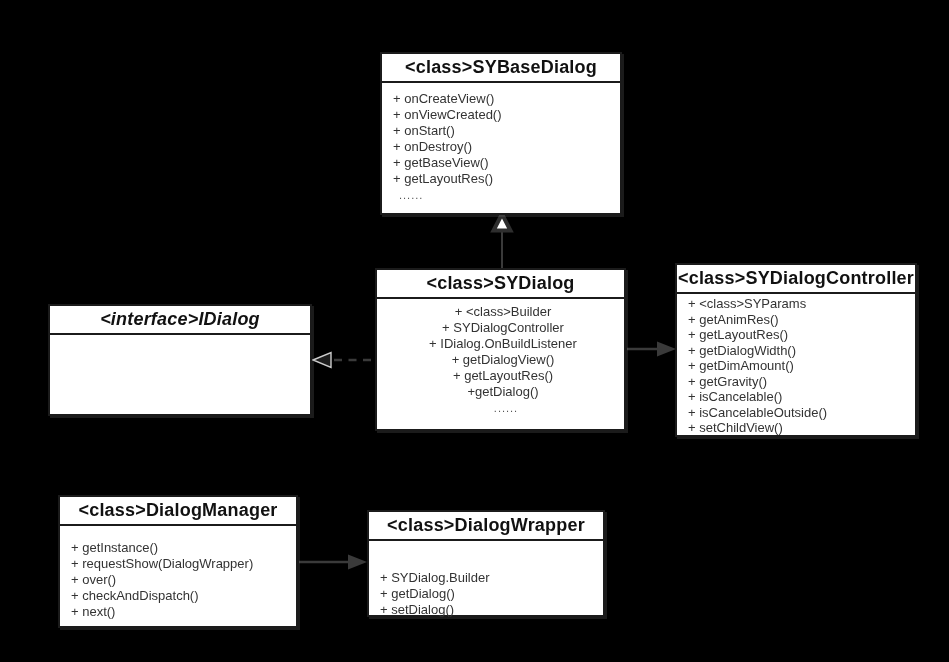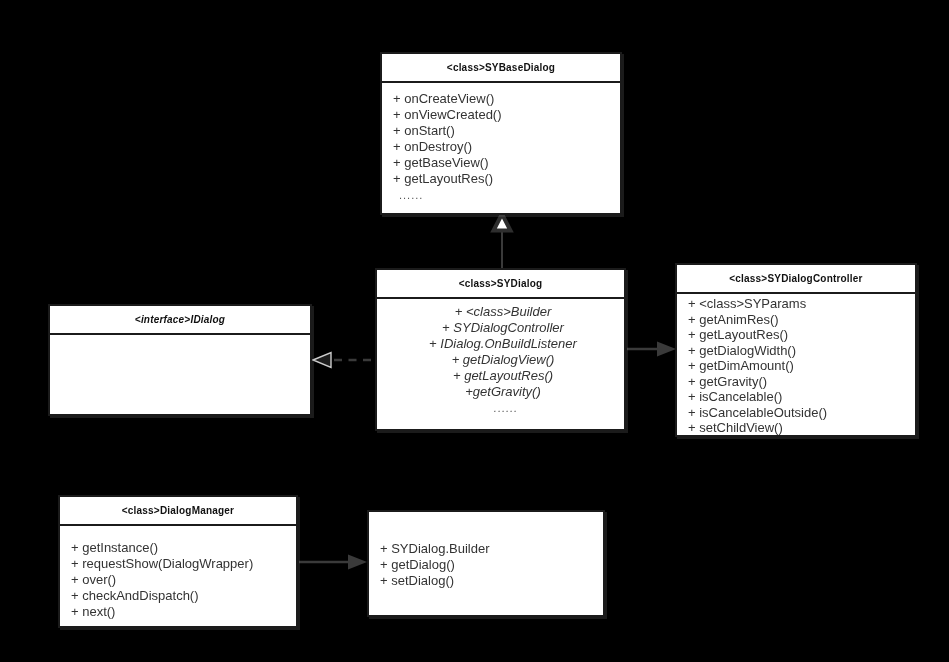--- a/index.html
+++ b/index.html
@@ -21,21 +21,21 @@
     border: 2px solid #1b1b1b;
     box-sizing: border-box;
     box-shadow: 2px 2px 0 rgba(150,150,150,0.18);
   }
   .uml-title {
     height: 27px;
     display: flex;
     align-items: center;
     justify-content: center;
     font-weight: bold;
-    font-size: 10px;
+    font-size: 18px;
     color: #111111;
     border-bottom: 2px solid #1b1b1b;
     letter-spacing: 0.2px;
     white-space: nowrap;
   }
   .uml-members {
     padding: 8px 6px 0 11px;
     font-size: 13px;
     line-height: 16px;
     color: #333333;
@@ -44,21 +44,21 @@
   .member.dots {
     color: #555555;
     font-size: 11px;
     padding-left: 6px;
     letter-spacing: 1px;
   }
 
   
   #box-sybasedialog       { left: 380px; top:  52px; width: 242px; height: 163px; }
   #box-sydialog           { left: 375px; top: 268px; width: 251px; height: 163px; text-align: center; }
-  #box-sydialog .uml-members { padding-top: 5px; font-style: italic; }
+  #box-sydialog .uml-members { padding-top: 5px; }
   #box-sydialogcontroller { left: 675px; top: 263px; width: 242px; height: 174px; }
   #box-sydialogcontroller .uml-members { padding-top: 2px; line-height: 15.5px; }
   #box-idialog            { left:  48px; top: 304px; width: 264px; height: 112px; font-style: italic; }
   #box-idialog .uml-members { padding-top: 17px; }
   #box-dialogmanager      { left:  58px; top: 495px; width: 240px; height: 133px; }
   #box-dialogmanager .uml-members { padding-top: 14px; }
   #box-dialogwrapper      { left: 367px; top: 510px; width: 238px; height: 107px; }
   #box-dialogwrapper .uml-members { padding-top: 29px; }
 
   .connector-layer {
@@ -121,21 +121,21 @@
   </div>
 
   <div class="uml-box" id="box-sydialog">
     <div class="uml-title">&lt;class&gt;SYDialog</div>
     <div class="uml-members">
         <div class="member">+ &lt;class&gt;Builder</div>
         <div class="member">+ SYDialogController</div>
         <div class="member">+ IDialog.OnBuildListener</div>
         <div class="member">+ getDialogView()</div>
         <div class="member">+ getLayoutRes()</div>
-        <div class="member">+getGravity()</div>
+        <div class="member">+getDialog()</div>
         <div class="member dots">......</div>
       </div>
   </div>
 
   <div class="uml-box" id="box-sydialogcontroller">
     <div class="uml-title">&lt;class&gt;SYDialogController</div>
     <div class="uml-members">
         <div class="member">+ &lt;class&gt;SYParams</div>
         <div class="member">+ getAnimRes()</div>
         <div class="member">+ getLayoutRes()</div>
@@ -157,20 +157,21 @@
     <div class="uml-members">
         <div class="member">+ getInstance()</div>
         <div class="member">+ requestShow(DialogWrapper)</div>
         <div class="member">+ over()</div>
         <div class="member">+ checkAndDispatch()</div>
         <div class="member">+ next()</div>
       </div>
   </div>
 
   <div class="uml-box" id="box-dialogwrapper">
+    <div class="uml-title">&lt;class&gt;DialogWrapper</div>
     <div class="uml-members">
         <div class="member">+ SYDialog.Builder</div>
         <div class="member">+ getDialog()</div>
         <div class="member">+ setDialog()</div>
       </div>
   </div>
 
 </div>
 
 </body></html>

